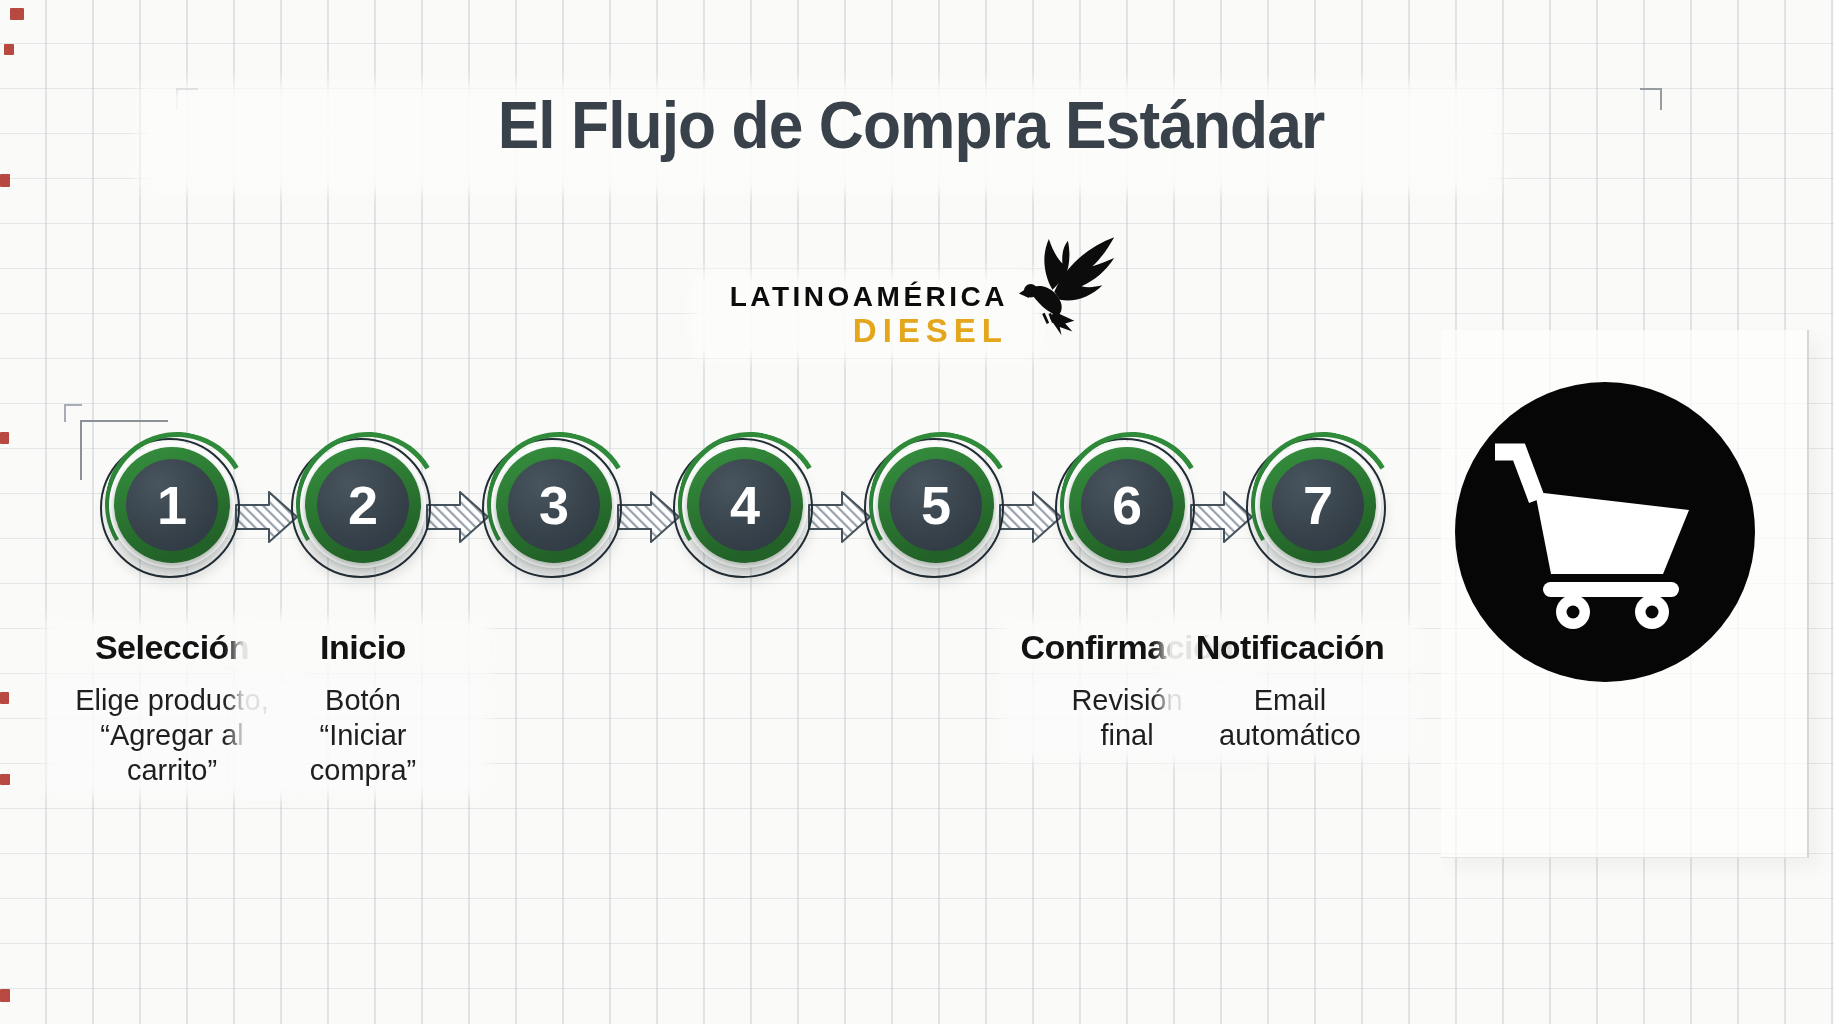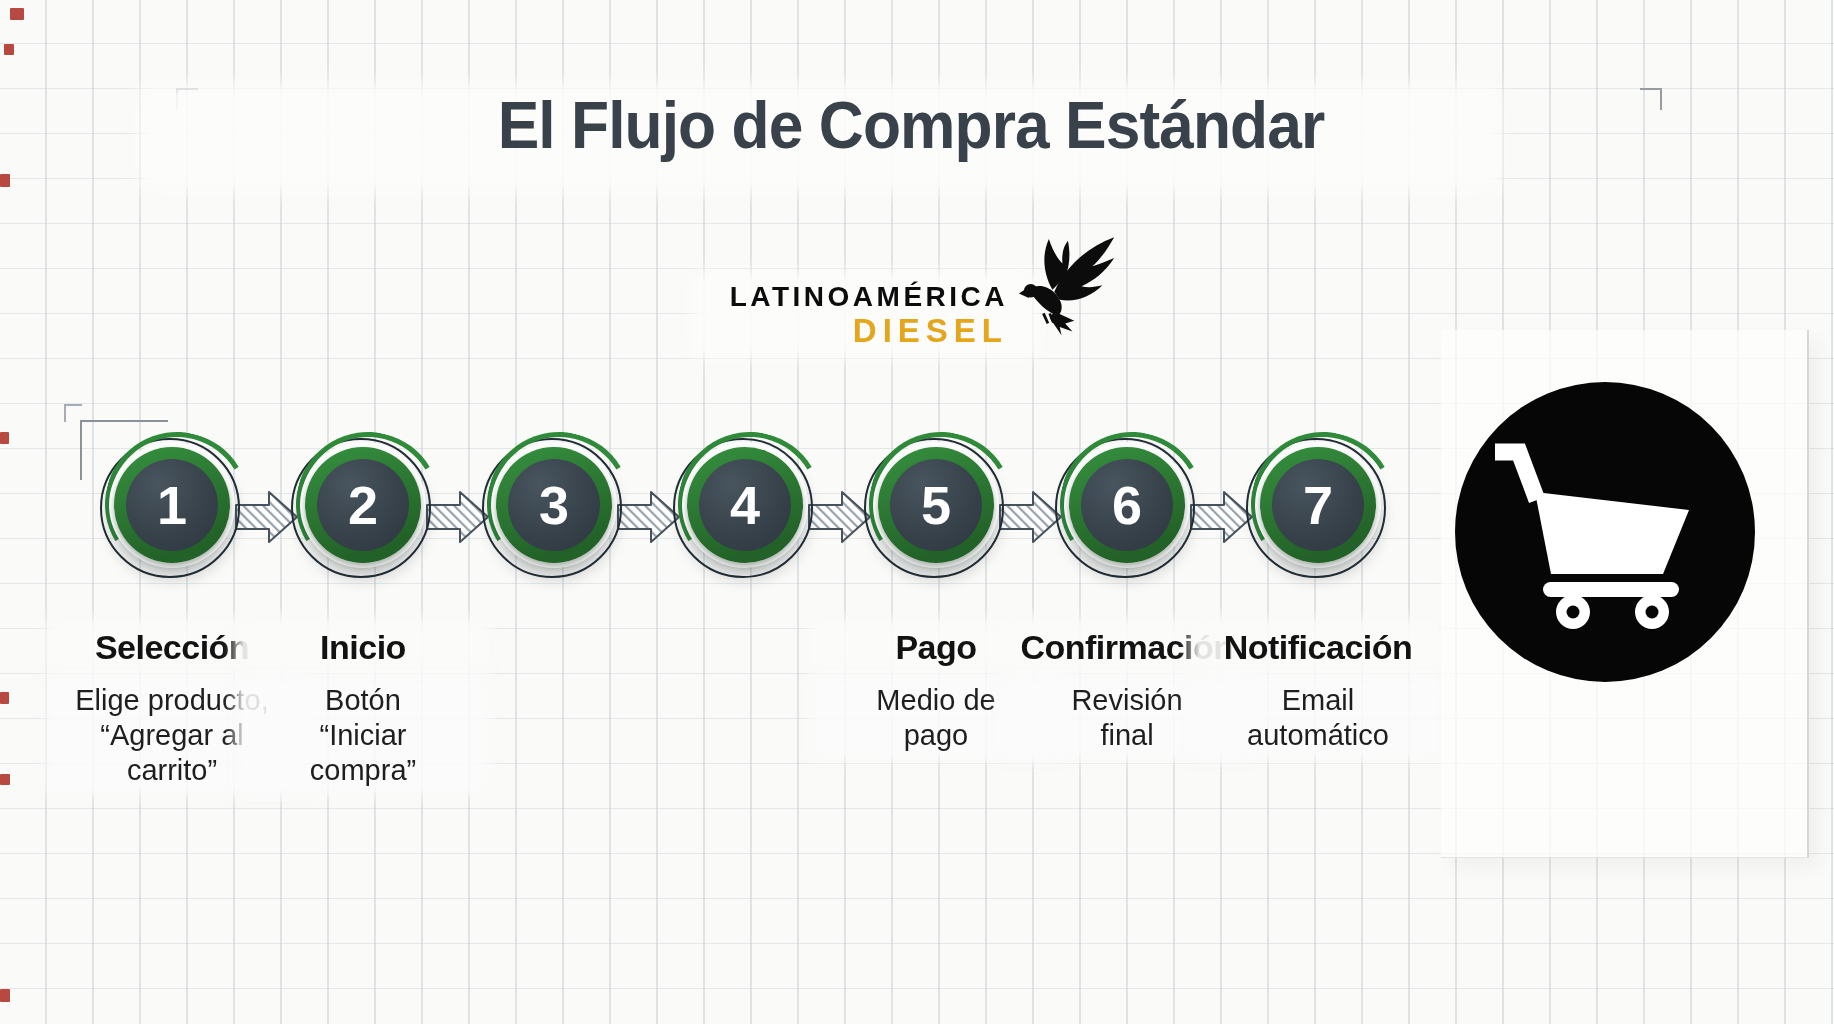--- a/index.html
+++ b/index.html
@@ -211,31 +211,26 @@
 carrito”</span>
     </div>
   <div class="step" style="left:243px">
       <span class="step-label">Inicio</span>
       <span class="step-desc">Botón
 “Iniciar
 compra”</span>
     </div>
   <div class="step" style="left:625px">
     </div>
-  <div class="step" style="left:816px">
-      <span class="step-label">Pago</span>
-      <span class="step-desc">Medio de
-pago</span>
-    </div>
   <div class="step" style="left:1007px">
       <span class="step-label">Confirmación</span>
       <span class="step-desc">Revisión
 final</span>
     </div>
-  <div class="step" style="left:1198px">
+  <div class="step" style="left:1170px">
       <span class="step-label">Notificación</span>
       <span class="step-desc">Email
 automático</span>
     </div>
 
   <div class="panel"></div>
   <svg class="cart-badge" viewBox="0 0 300 300">
     <circle cx="150" cy="150" r="150" fill="#060606"></circle>
     <path d="M40,70 H64 L82,118" stroke="#ffffff" stroke-width="17" fill="none" stroke-linejoin="miter"></path>
     <polygon points="80,110 234,128 208,192 96,192" fill="#ffffff"></polygon>

